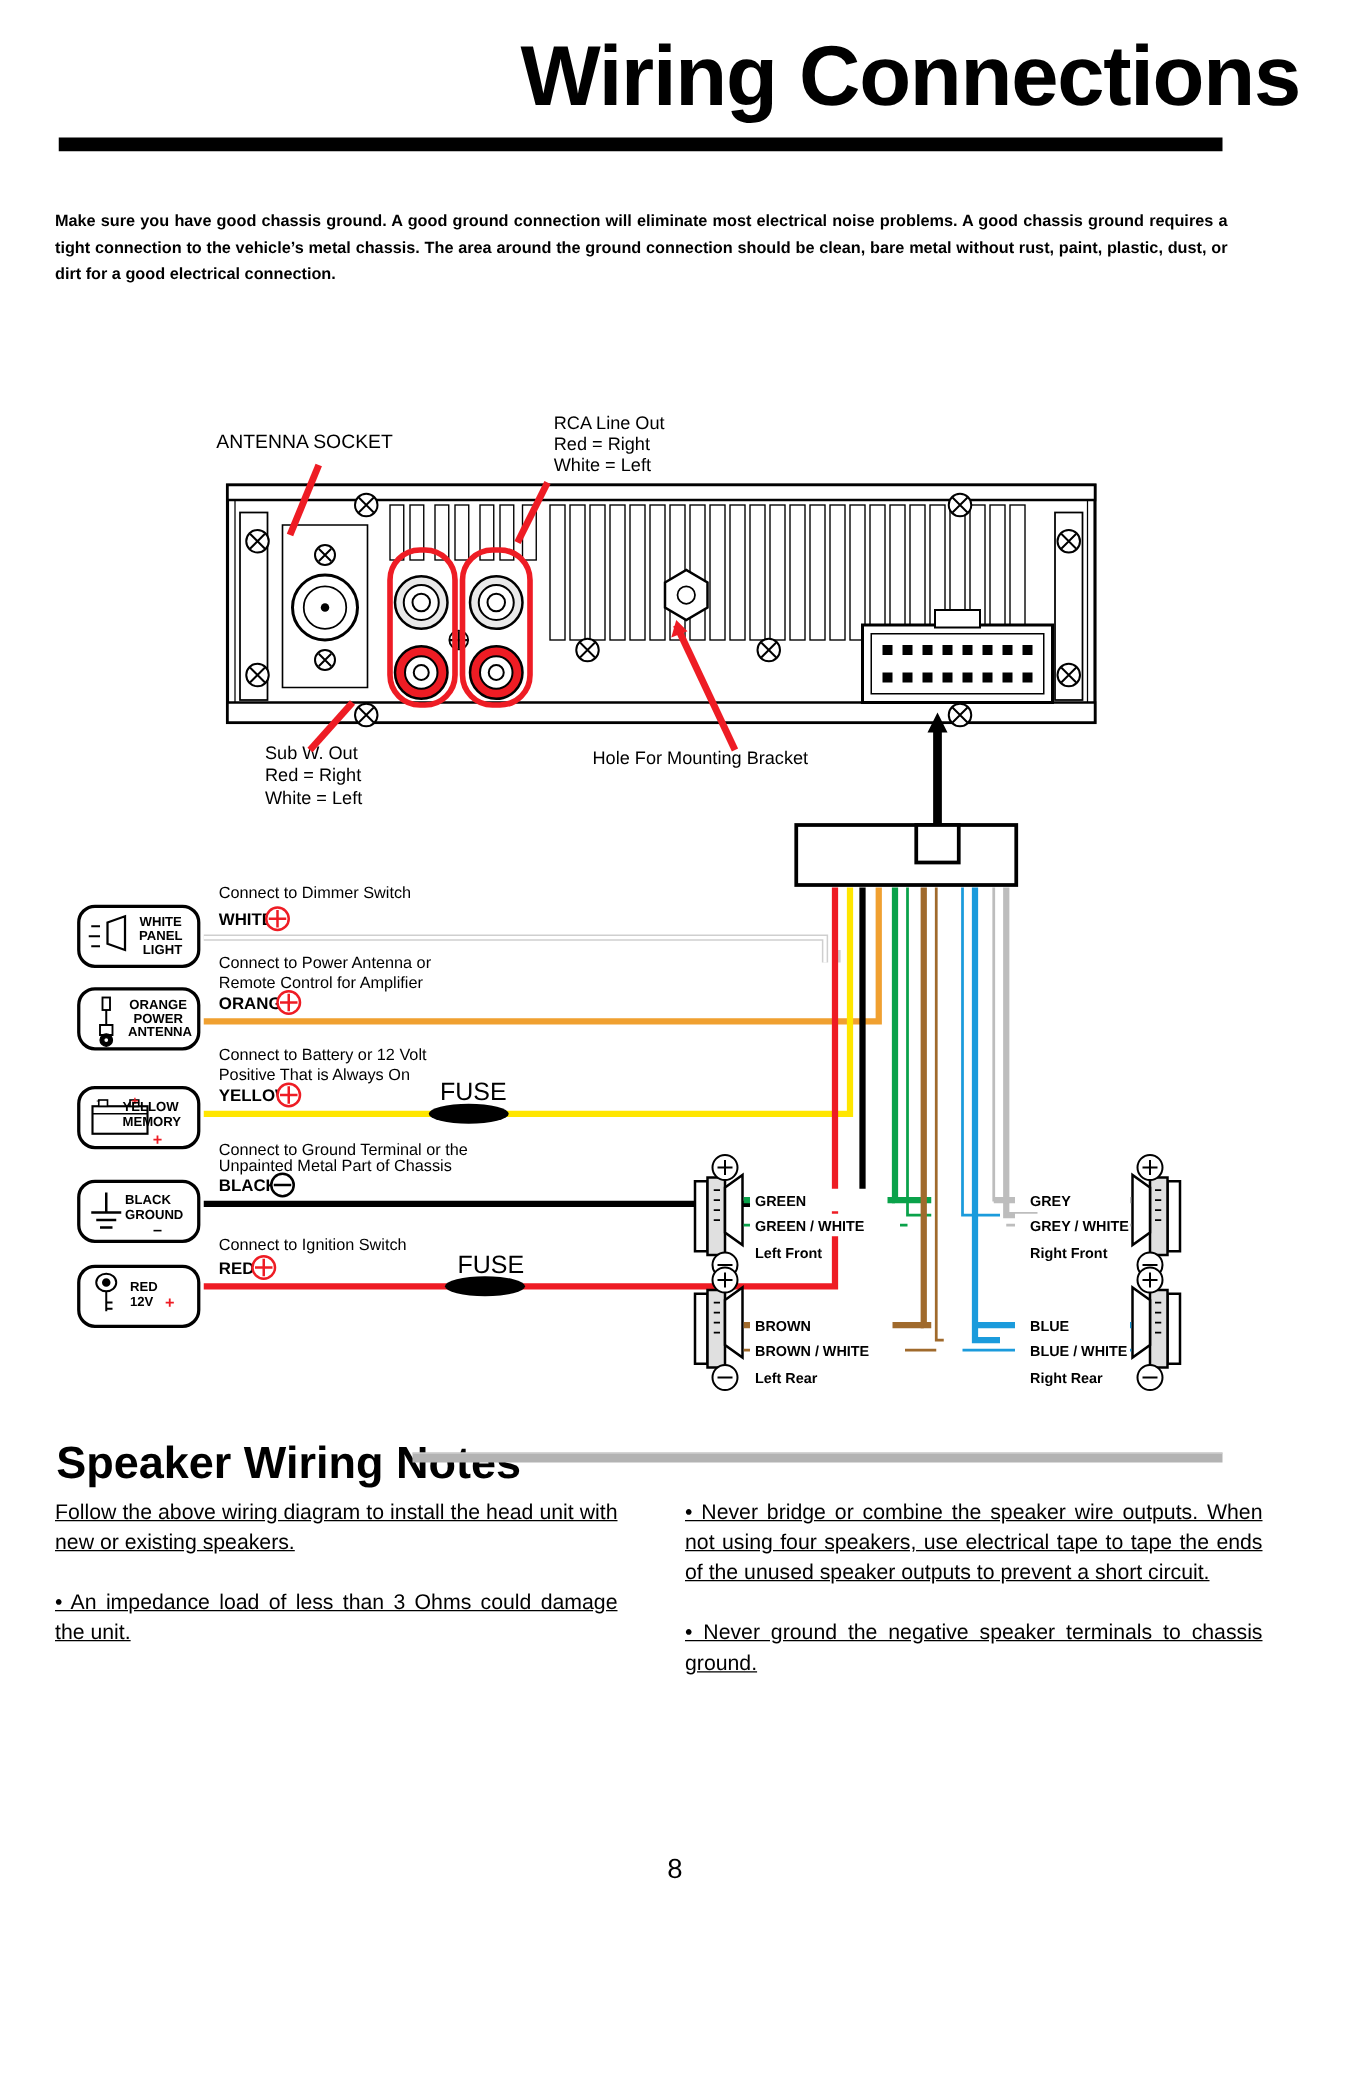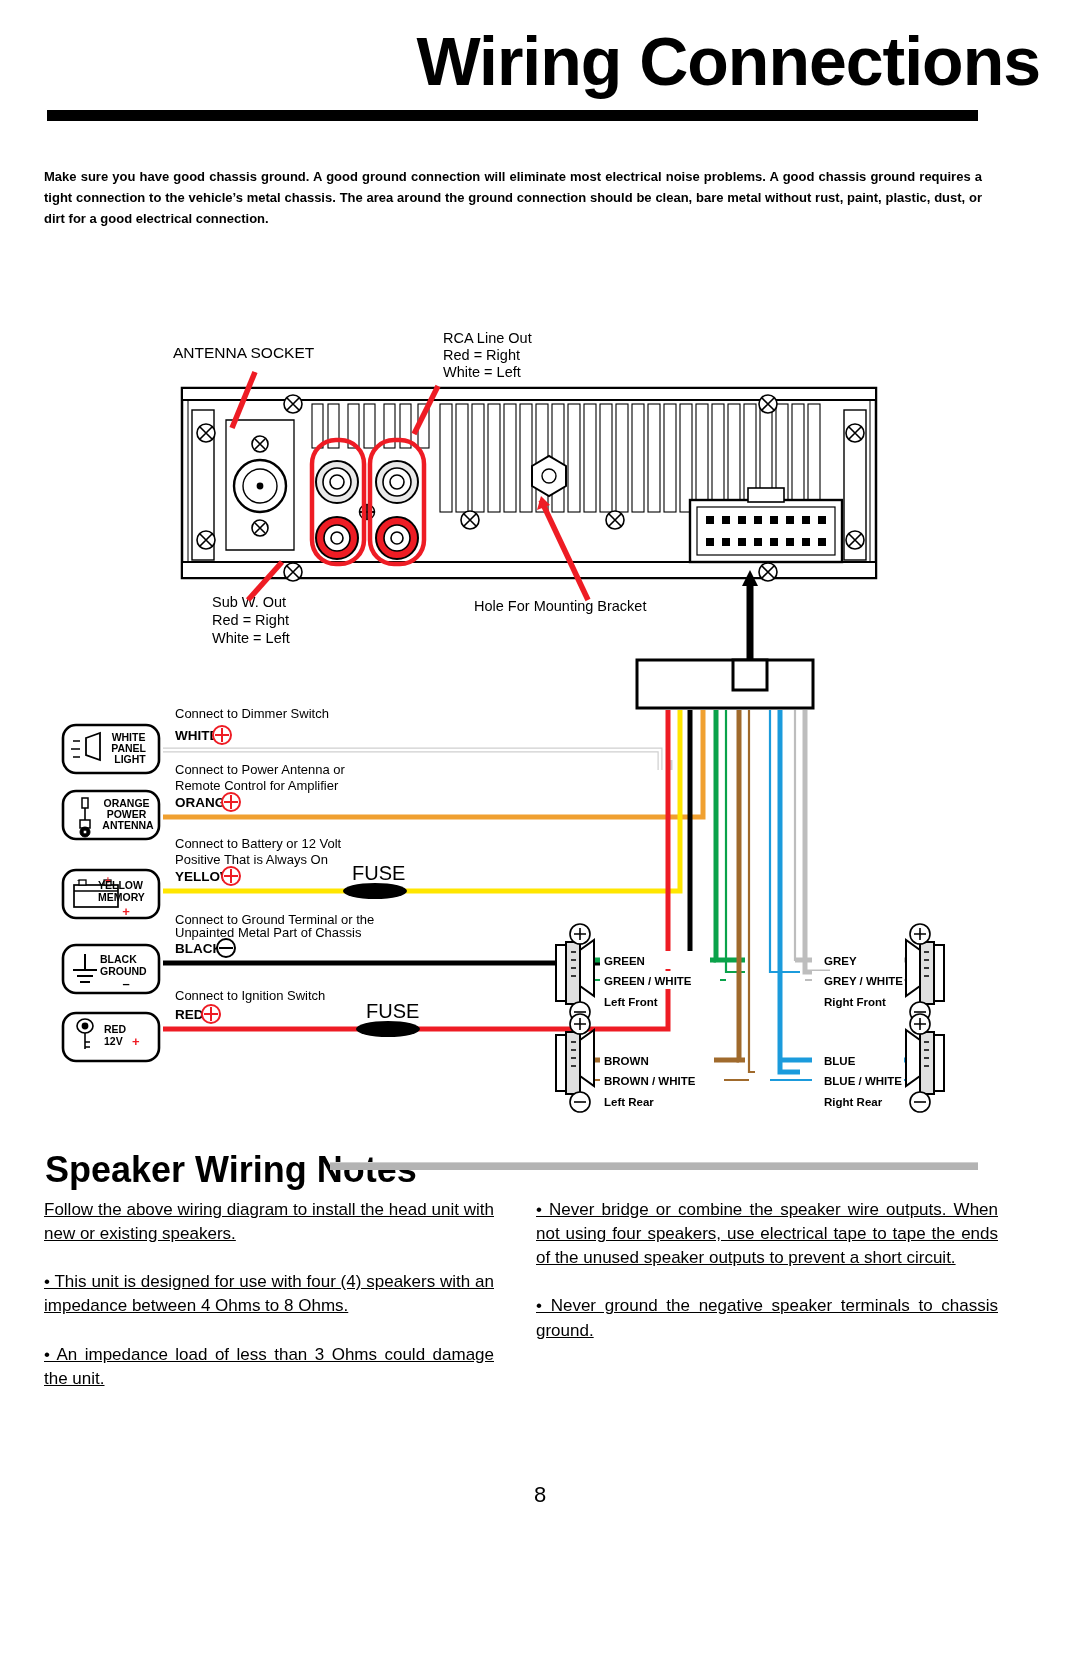--- a/index.html
+++ b/index.html
@@ -22,21 +22,21 @@
   
   .diagram{position:absolute;left:0;top:300px;width:1080px;height:840px;}
   .diagram svg{display:block;}
 
   
   .notes-head{position:absolute;left:45px;top:1149px;font-size:36px;font-weight:bold;}
   .notes-rule{position:absolute;left:330px;top:1162px;width:648px;height:7px;background:#b3b3b3;border-top:1px solid #cfcfcf;}
 
   .notes-col{position:absolute;top:1198px;font-size:17px;line-height:1.42;text-align:justify;text-decoration:underline;}
   .col-left{left:44px;width:450px;}
-  .col-right{left:536px;width:462px;}
+  .col-right{left:548px;width:462px;}
   .notes-col p{margin:0 0 24px 0;}
   .notes-col p:last-child{margin-bottom:0;}
 
   .page-num{position:absolute;left:0;top:1482px;width:1080px;text-align:center;font-size:22px;}
 
   
   text{font-family:"Liberation Sans",sans-serif;}
 </style>
 </head>
 <body>
@@ -480,21 +480,20 @@
   </g>
 
 </svg>
 </div>
 
 <div class="notes-head">Speaker Wiring Notes</div>
 <div class="notes-rule"></div>
 
 <div class="notes-col col-left">
   <p>Follow the above wiring diagram to install the head unit with new or existing speakers.</p>
-  <p>• This unit is designed for use with four (4) speakers with an impedance between 4 Ohms to 8 Ohms.</p>
   <p>• An impedance load of less than 3 Ohms could damage the unit.</p>
 </div>
 
 <div class="notes-col col-right">
   <p>• Never bridge or combine the speaker wire outputs. When not using four speakers, use electrical tape to tape the ends of the unused speaker outputs to prevent a short circuit.</p>
   <p>• Never ground the negative speaker terminals to chassis ground.</p>
 </div>
 
 <div class="page-num">8</div>
 

